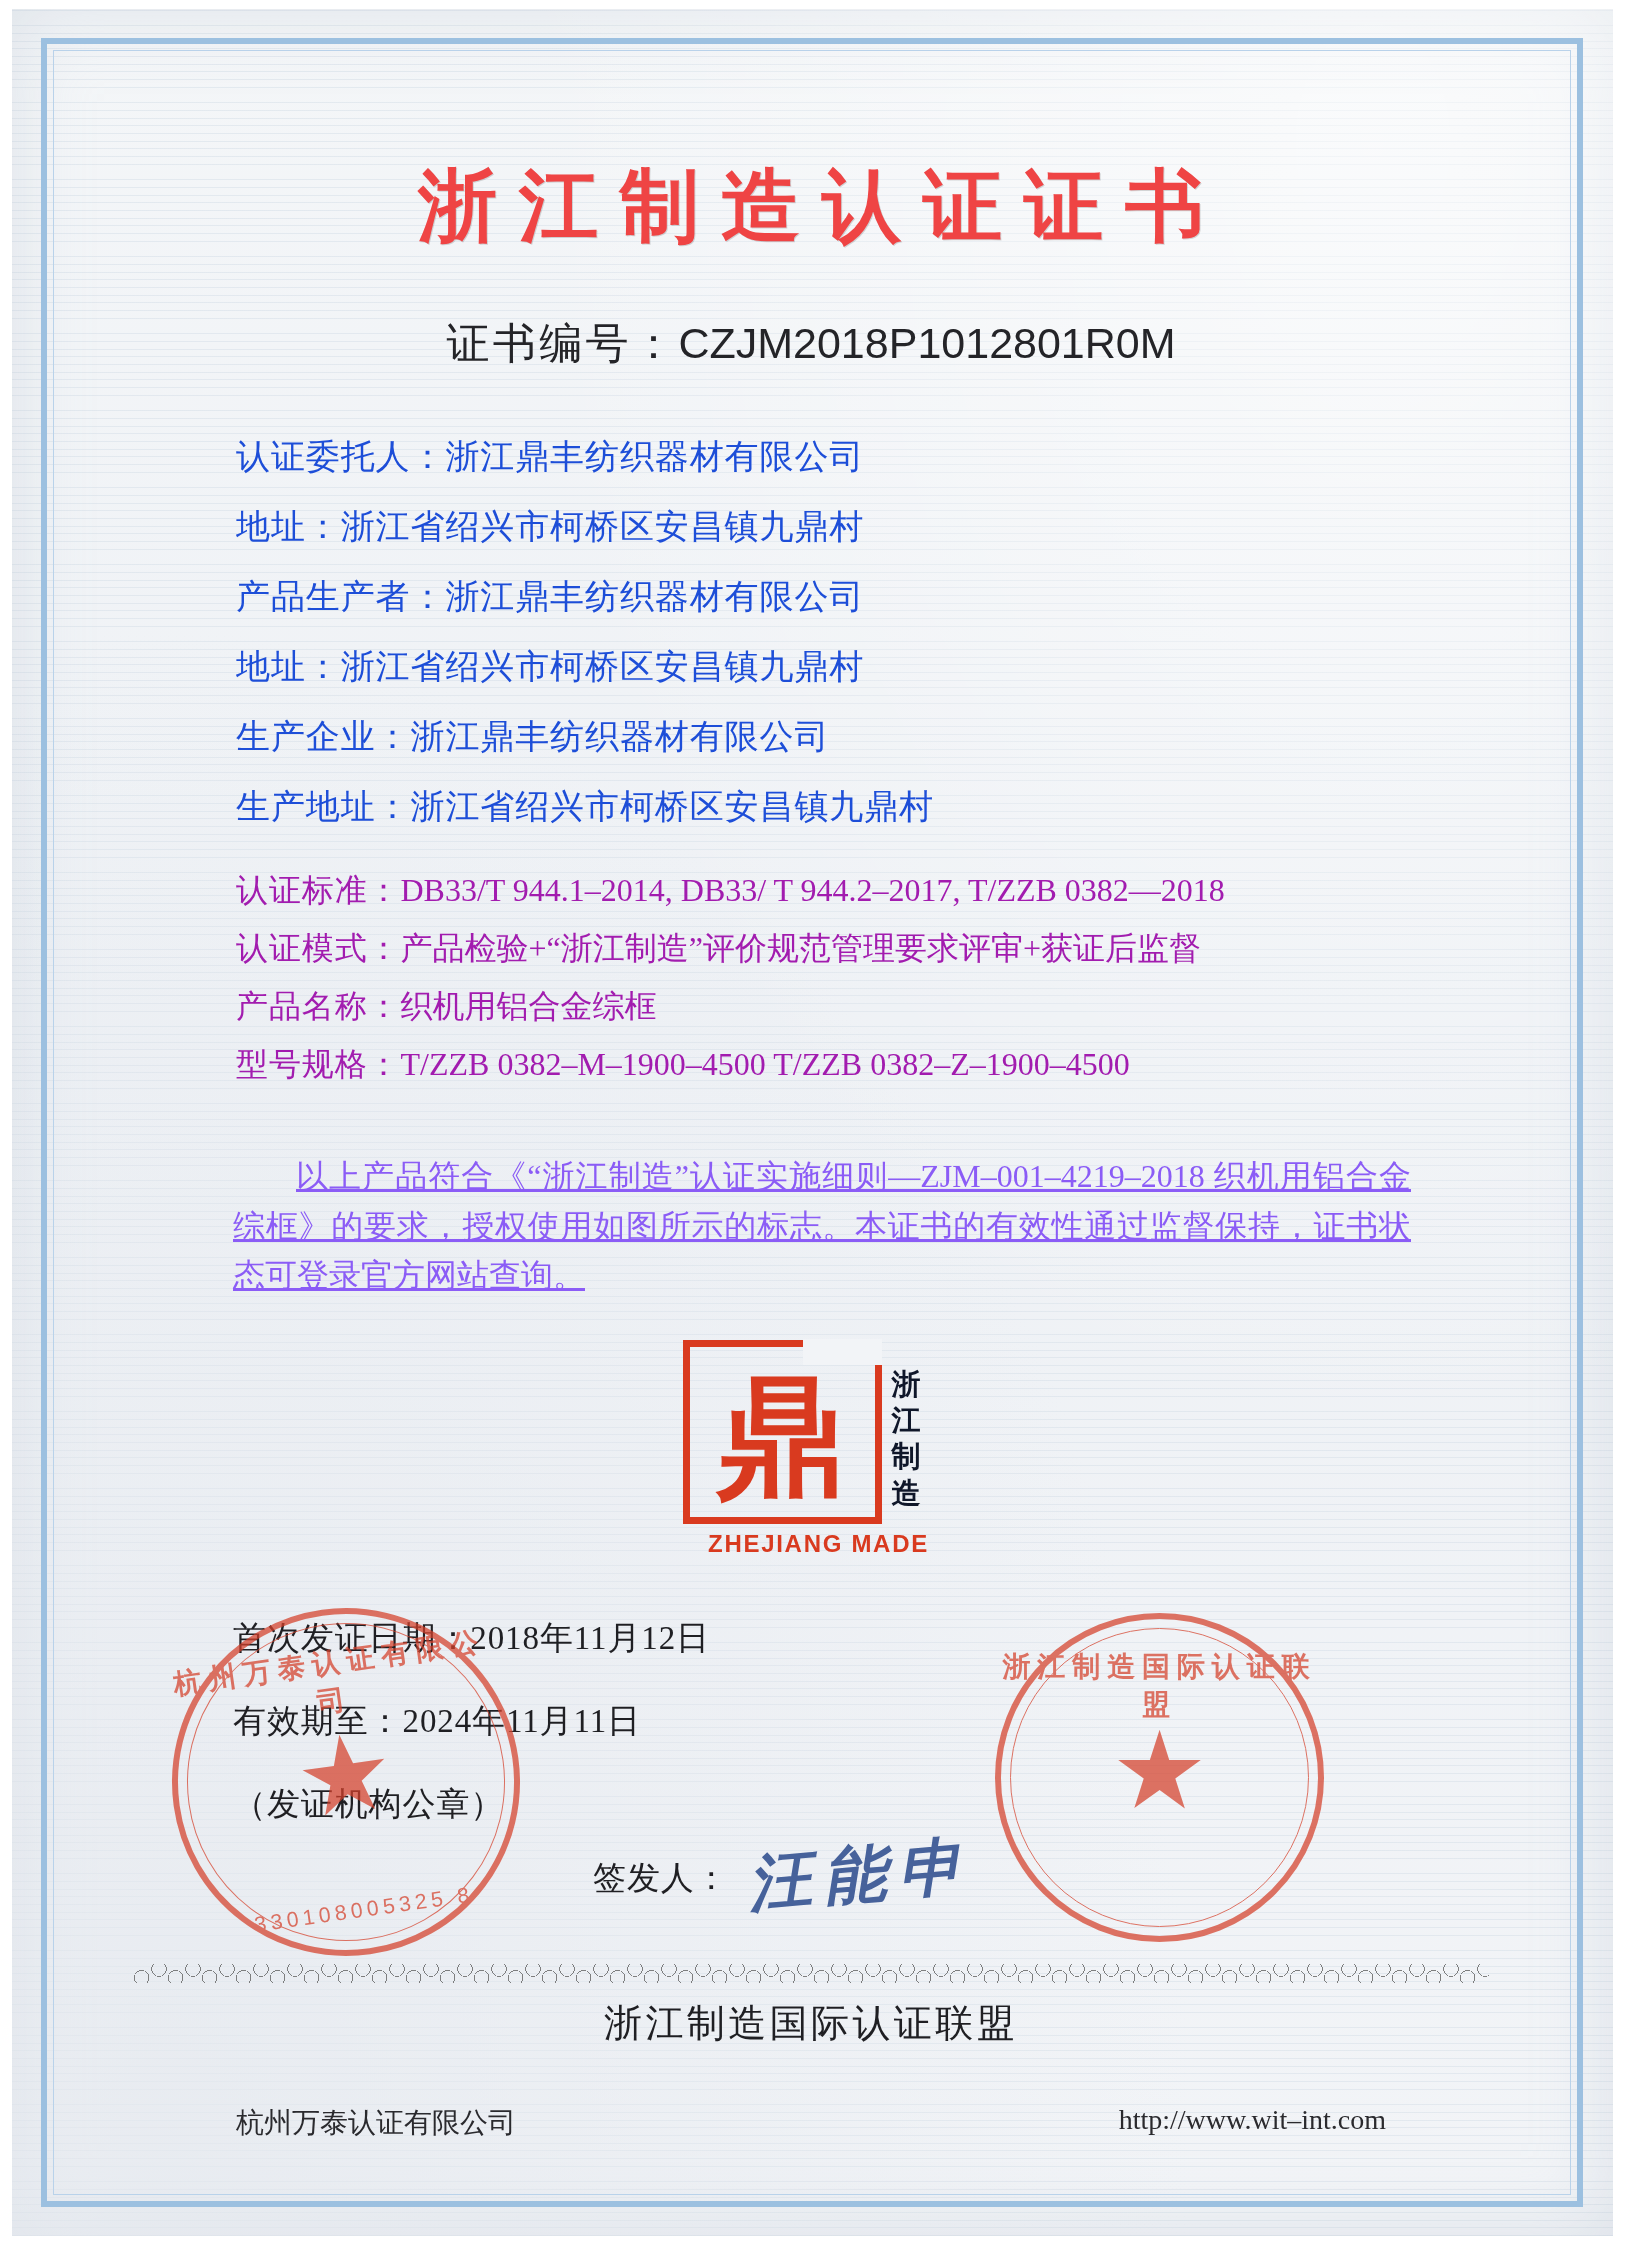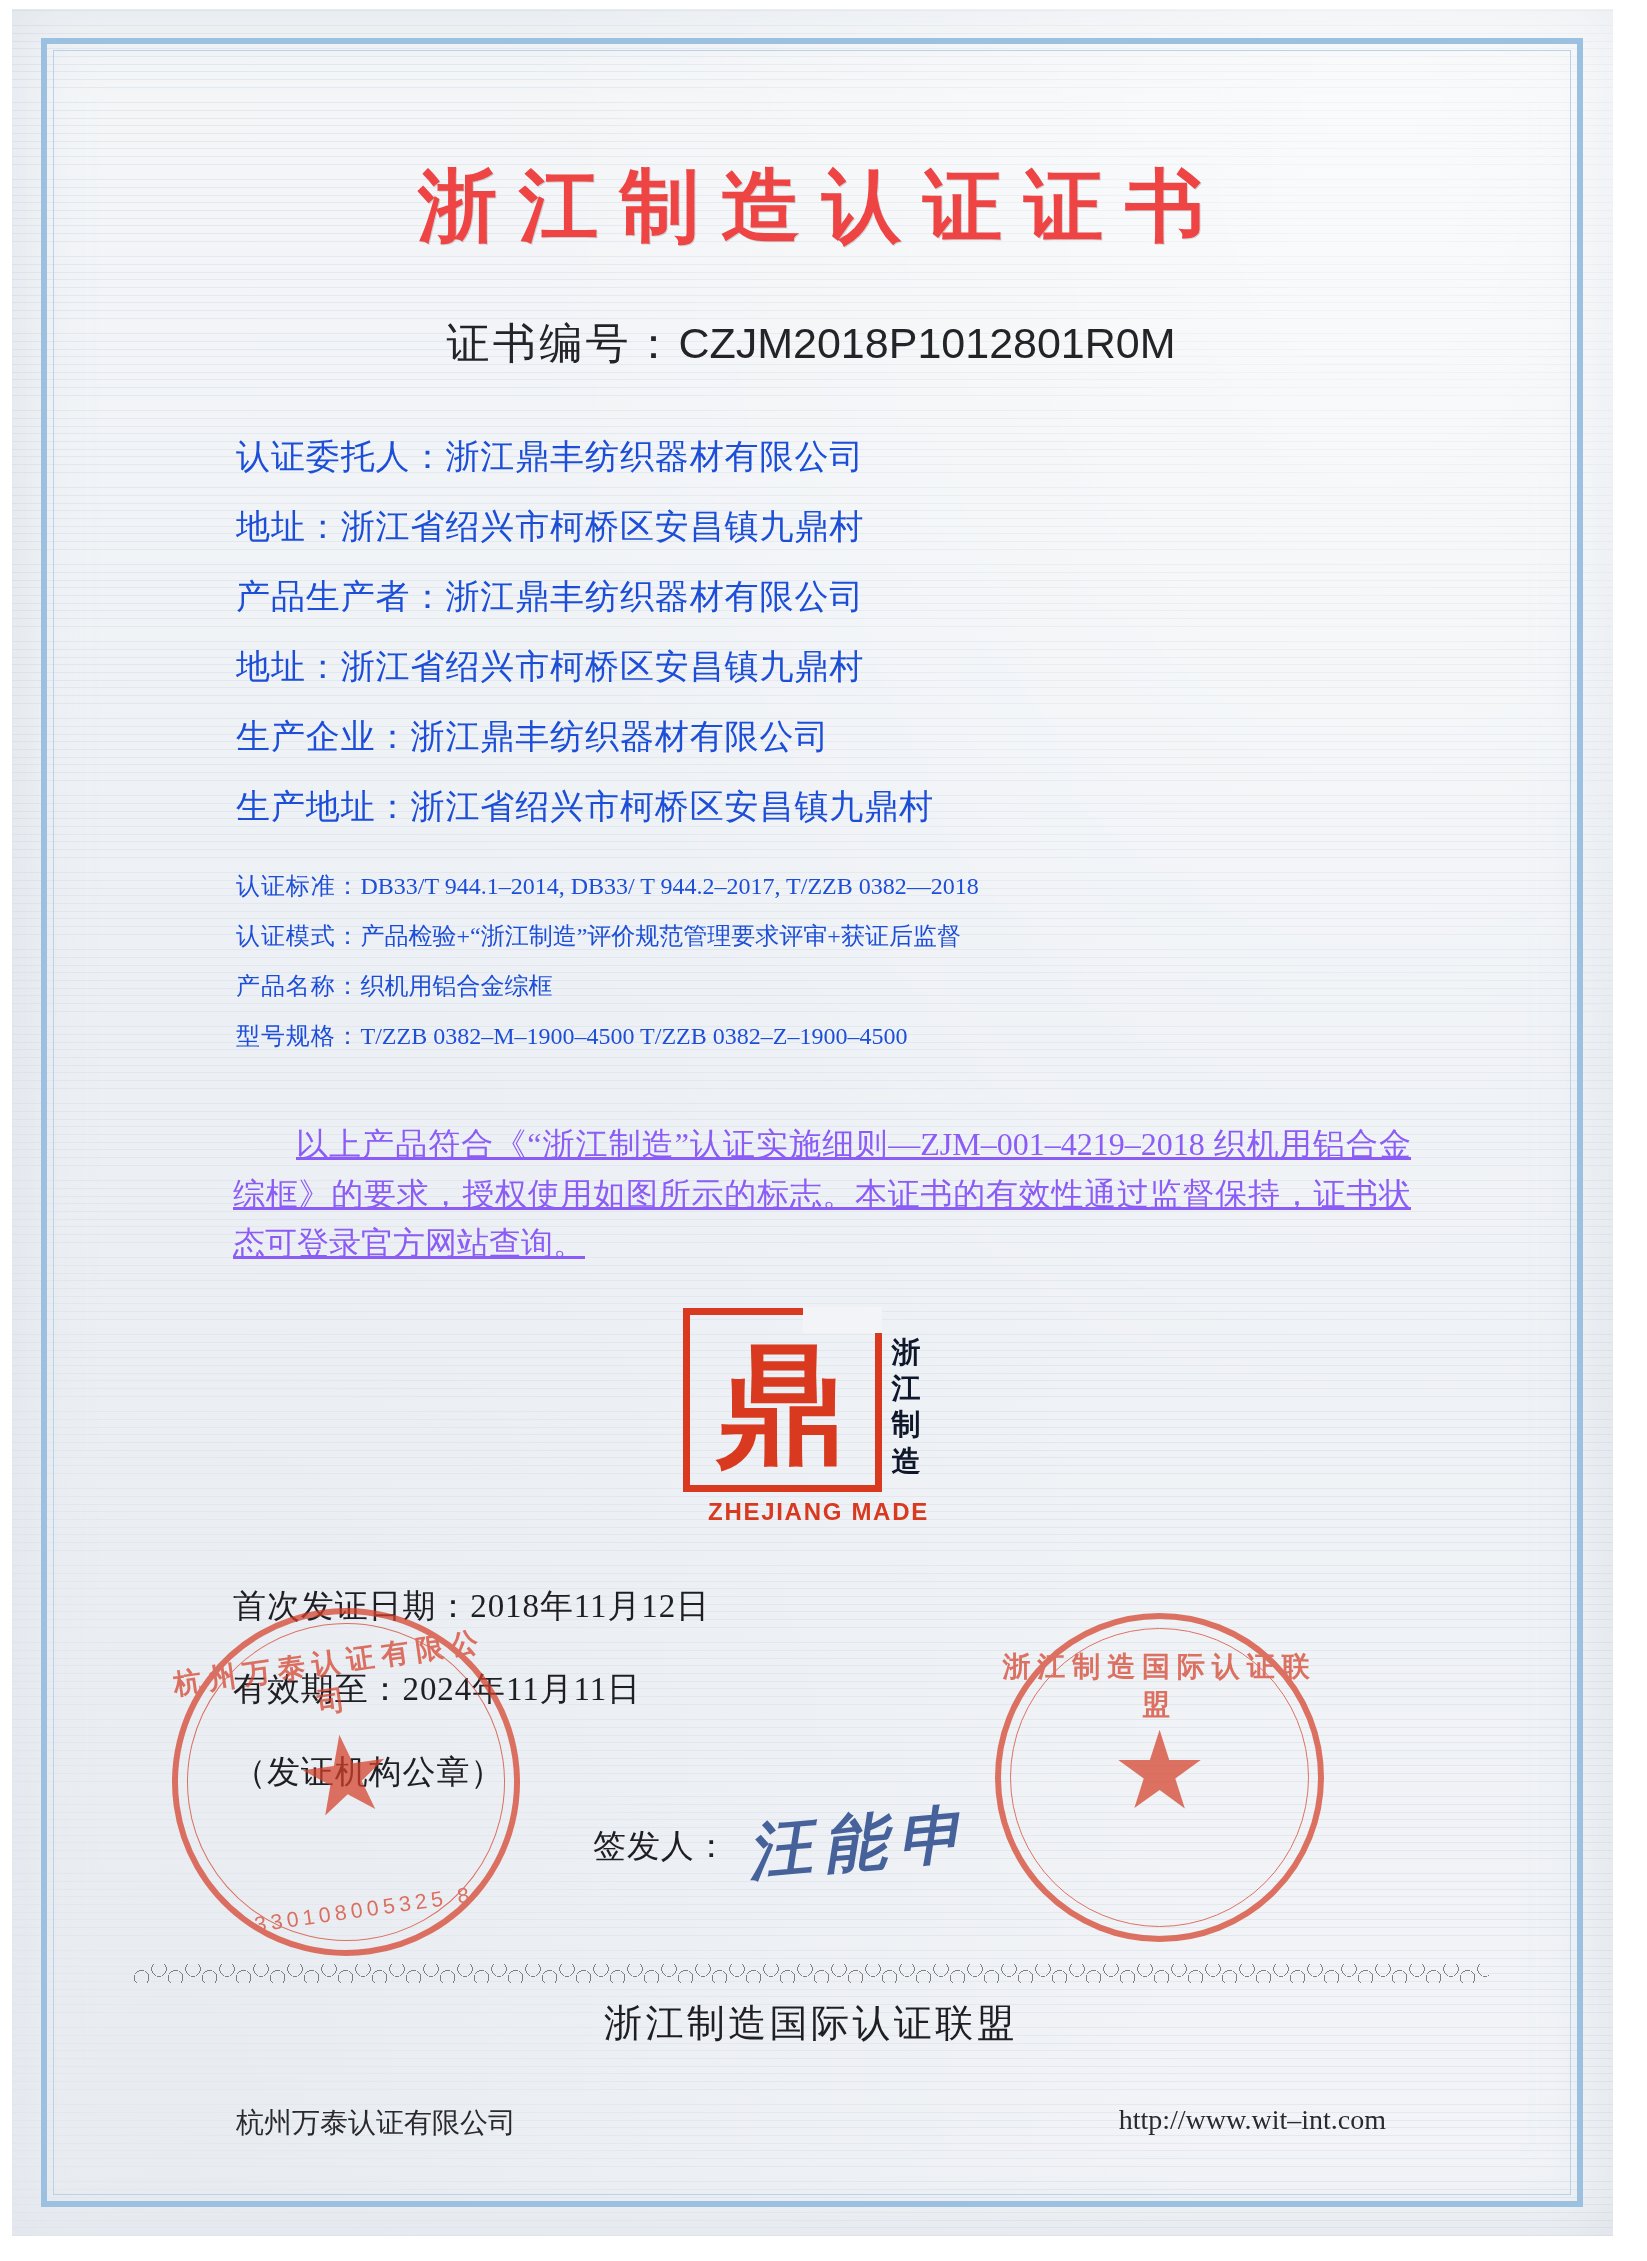--- a/index.html
+++ b/index.html
@@ -125,23 +125,23 @@
     white-space: nowrap;
   }
   .field-row .k { letter-spacing: 0.9px; }
   .field-row .v { letter-spacing: 0.9px; }
 
   .std-block {
     margin-top: 50px;
     padding-left: 154px;
   }
   .std-row {
-    font-size: 24px;
+    font-size: 32px;
     line-height: 1.0;
-    color: #1d4ed8;
+    color: #a21caf;
     margin-bottom: 26px;
     white-space: nowrap;
   }
   .std-row .k { letter-spacing: 0.9px; }
   .std-row .v { font-family: "Liberation Serif", serif; }
 
   .statement {
     margin-top: 72px;
     padding-left: 151px;
     padding-right: 129px;

